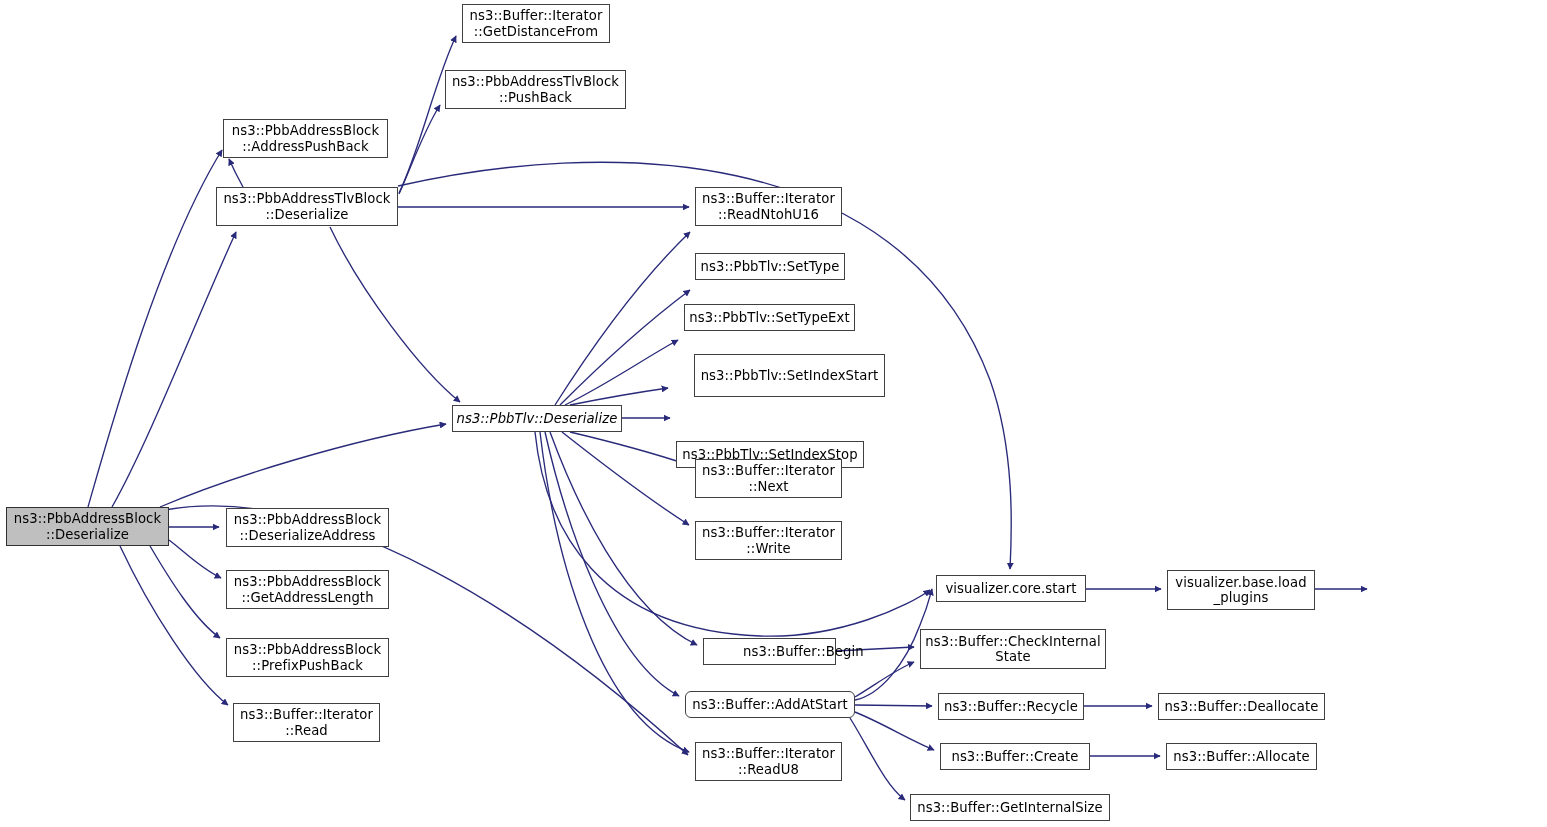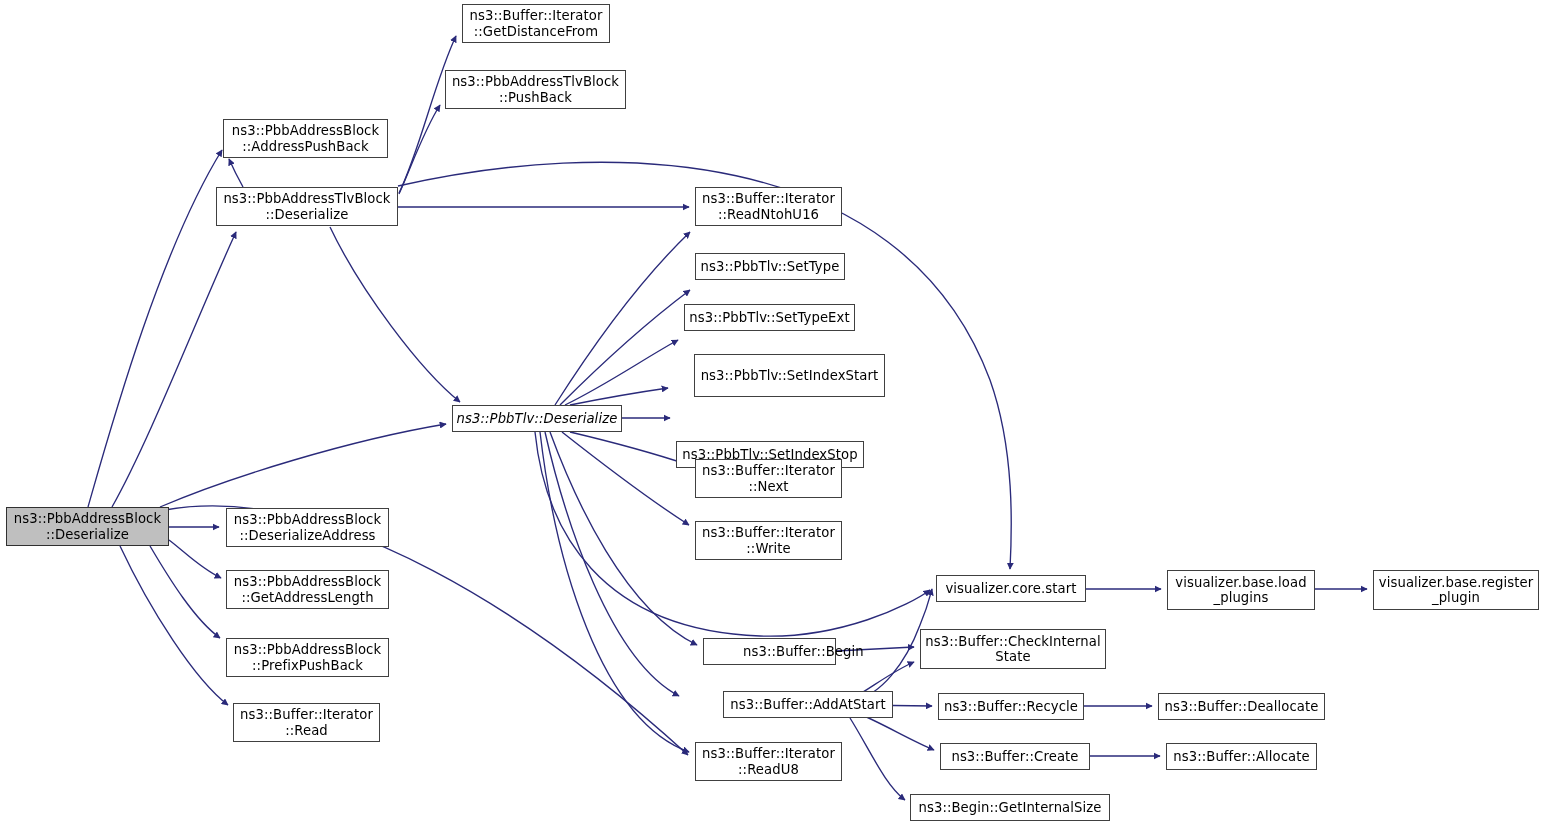--- a/index.html
+++ b/index.html
@@ -113,28 +113,26 @@
 ::Write</span></div>
     <div class="node" style="left: 226px; top: 508px; width: 163px; height: 39px;"><span class="label">ns3::PbbAddressBlock
 ::DeserializeAddress</span></div>
     <div class="node" style="left: 226px; top: 570px; width: 163px; height: 39px;"><span class="label">ns3::PbbAddressBlock
 ::GetAddressLength</span></div>
     <div class="node" style="left: 226px; top: 638px; width: 163px; height: 39px;"><span class="label">ns3::PbbAddressBlock
 ::PrefixPushBack</span></div>
     <div class="node" style="left: 233px; top: 703px; width: 147px; height: 39px;"><span class="label">ns3::Buffer::Iterator
 ::Read</span></div>
     <div class="node" style="left: 703px; top: 638px; width: 133px; height: 27px; padding-left: 36px;"><span class="label">ns3::Buffer::Begin</span></div>
-    <div class="node" style="left: 723px; top: 691px; width: 170px; height: 27px;"><span class="label">ns3::Buffer::AddAtStart</span></div>
+    <div class="node" style="left: 685px; top: 691px; width: 170px; height: 27px; border-radius: 6px;"><span class="label">ns3::Buffer::AddAtStart</span></div>
     <div class="node" style="left: 695px; top: 742px; width: 147px; height: 39px;"><span class="label">ns3::Buffer::Iterator
 ::ReadU8</span></div>
     <div class="node" style="left: 936px; top: 575px; width: 150px; height: 27px;"><span class="label">visualizer.core.start</span></div>
     <div class="node" style="left: 920px; top: 629px; width: 186px; height: 40px;"><span class="label">ns3::Buffer::CheckInternal
 State</span></div>
     <div class="node" style="left: 938px; top: 693px; width: 146px; height: 27px;"><span class="label">ns3::Buffer::Recycle</span></div>
     <div class="node" style="left: 940px; top: 743px; width: 150px; height: 27px;"><span class="label">ns3::Buffer::Create</span></div>
-    <div class="node" style="left: 910px; top: 794px; width: 200px; height: 27px;"><span class="label">ns3::Begin::GetInternalSize</span></div>
+    <div class="node" style="left: 910px; top: 794px; width: 200px; height: 27px;"><span class="label">ns3::Buffer::GetInternalSize</span></div>
     <div class="node" style="left: 1167px; top: 570px; width: 148px; height: 40px;"><span class="label">visualizer.base.load
 _plugins</span></div>
-    <div class="node" style="left: 1373px; top: 570px; width: 166px; height: 40px;"><span class="label">visualizer.base.register
-_plugin</span></div>
     <div class="node" style="left: 1158px; top: 693px; width: 167px; height: 27px;"><span class="label">ns3::Buffer::Deallocate</span></div>
     <div class="node" style="left: 1166px; top: 743px; width: 151px; height: 27px;"><span class="label">ns3::Buffer::Allocate</span></div>
   </div>
 
 </body></html>

